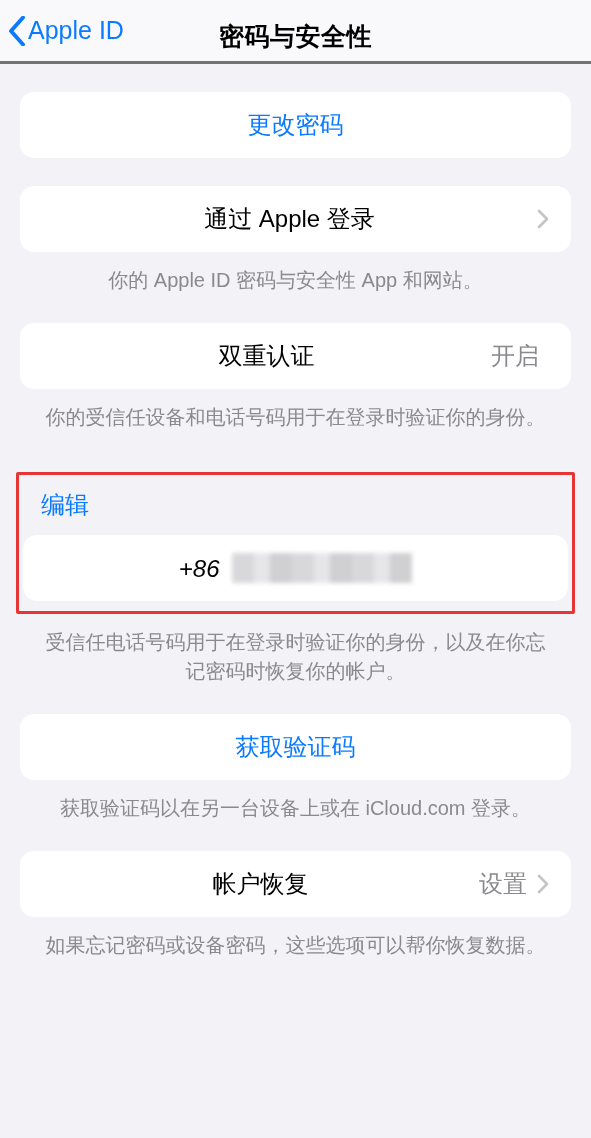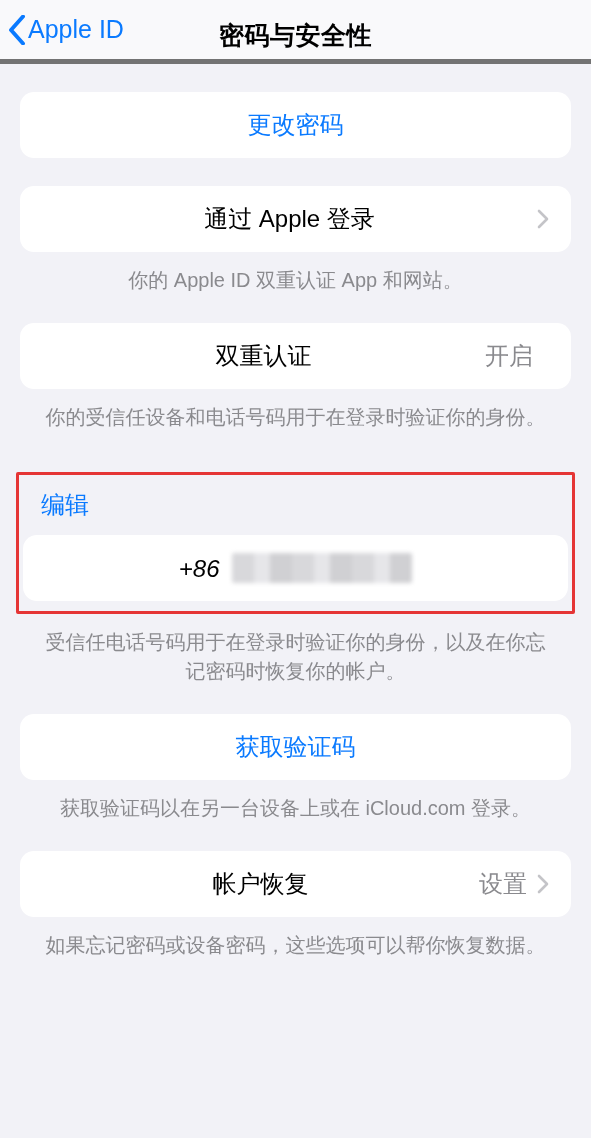--- a/index.html
+++ b/index.html
@@ -10,21 +10,21 @@
       color: #000;
       -webkit-font-smoothing: antialiased;
     }
 
     
     .navbar {
       display: flex;
       align-items: center;
       height: 64px;
       background: #f9f9fb;
-      border-bottom: 5px solid #737373;
+      border-bottom: 3px solid #737373;
       position: relative;
       padding: 0 8px;
     }
     .back {
       display: flex;
       align-items: center;
       color: #0a7aff;
       font-size: 25px;
       gap: 2px;
     }
@@ -141,28 +141,28 @@
     <div class="cell-list">
       <div class="cell">
         <span class="label">通过 Apple 登录</span>
         <span class="chevron">
           <svg width="12" height="20" viewBox="0 0 12 20">
             <polyline points="2,2 10,10 2,18" fill="none" stroke="#c4c4c8" stroke-width="2.6" stroke-linecap="round" stroke-linejoin="round"></polyline>
           </svg>
         </span>
       </div>
     </div>
-    <div class="footer">你的 Apple ID 双重认证 App 和网站。</div>
+    <div class="footer">你的 Apple ID 密码与安全性 App 和网站。</div>
   </div>
 
   <div class="group">
     <div class="cell-list">
       <div class="cell">
         <span class="label">双重认证</span>
-        <span class="value" style="margin-right:16px">开启</span>
+        <span class="value" style="margin-right:10px">开启</span>
       </div>
     </div>
     <div class="footer">你的受信任设备和电话号码用于在登录时验证你的身份。</div>
   </div>
 
   <div class="highlight-wrap">
     <div class="section-header">
       <span class="edit">编辑</span>
     </div>
     <div class="cell-list">

